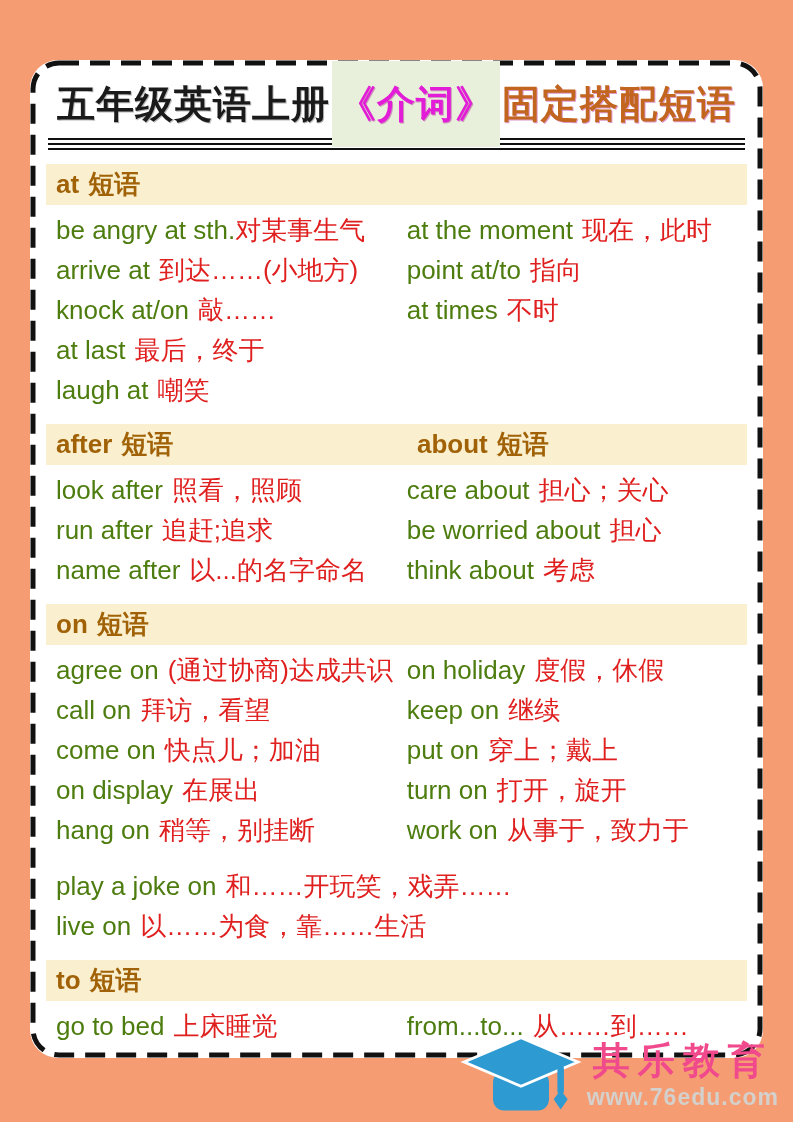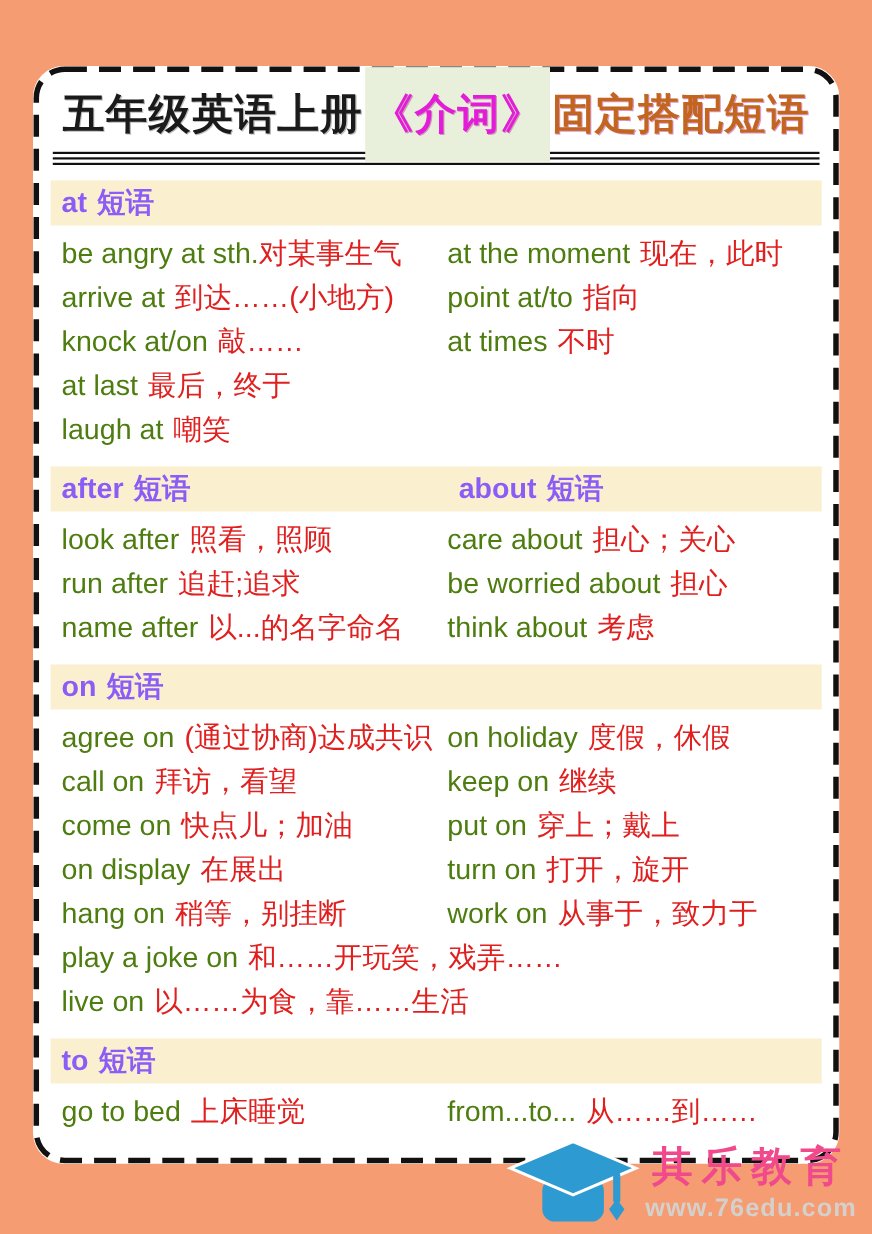--- a/index.html
+++ b/index.html
@@ -66,36 +66,36 @@
   .rule i:last-child { margin-bottom: 0; }
 
   .band {
     background: #faf0cf;
     height: 41px;
     line-height: 41px;
     margin: 14px 0 5px 0;
     padding: 0 10px;
     font-size: 26px;
     font-weight: bold;
-    color: #8b5cf6;
+    color: #a16207;
   }
   .band .suffix { margin-left: 9px; }
   .band.split {
     display: grid;
     grid-template-columns: 51.5% 48.5%;
     padding: 0;
   }
   .band.split .cell { padding: 0 10px; }
 
   .cols {
     display: grid;
     grid-template-columns: 51.5% 48.5%;
     padding: 0 10px;
   }
-  .full-rows { padding: 0 10px; }
+  .full-rows { padding: 0 10px; margin-top: 16px; }
   .row {
     line-height: 40px;
     font-size: 26px;
     white-space: nowrap;
   }
   .en { color: #4d7c0f; }
   .zh { color: #e01f1f; margin-left: 9px; }
   .zh.tight { margin-left: 0; text-align: right; }
 
   .footer-logo {

